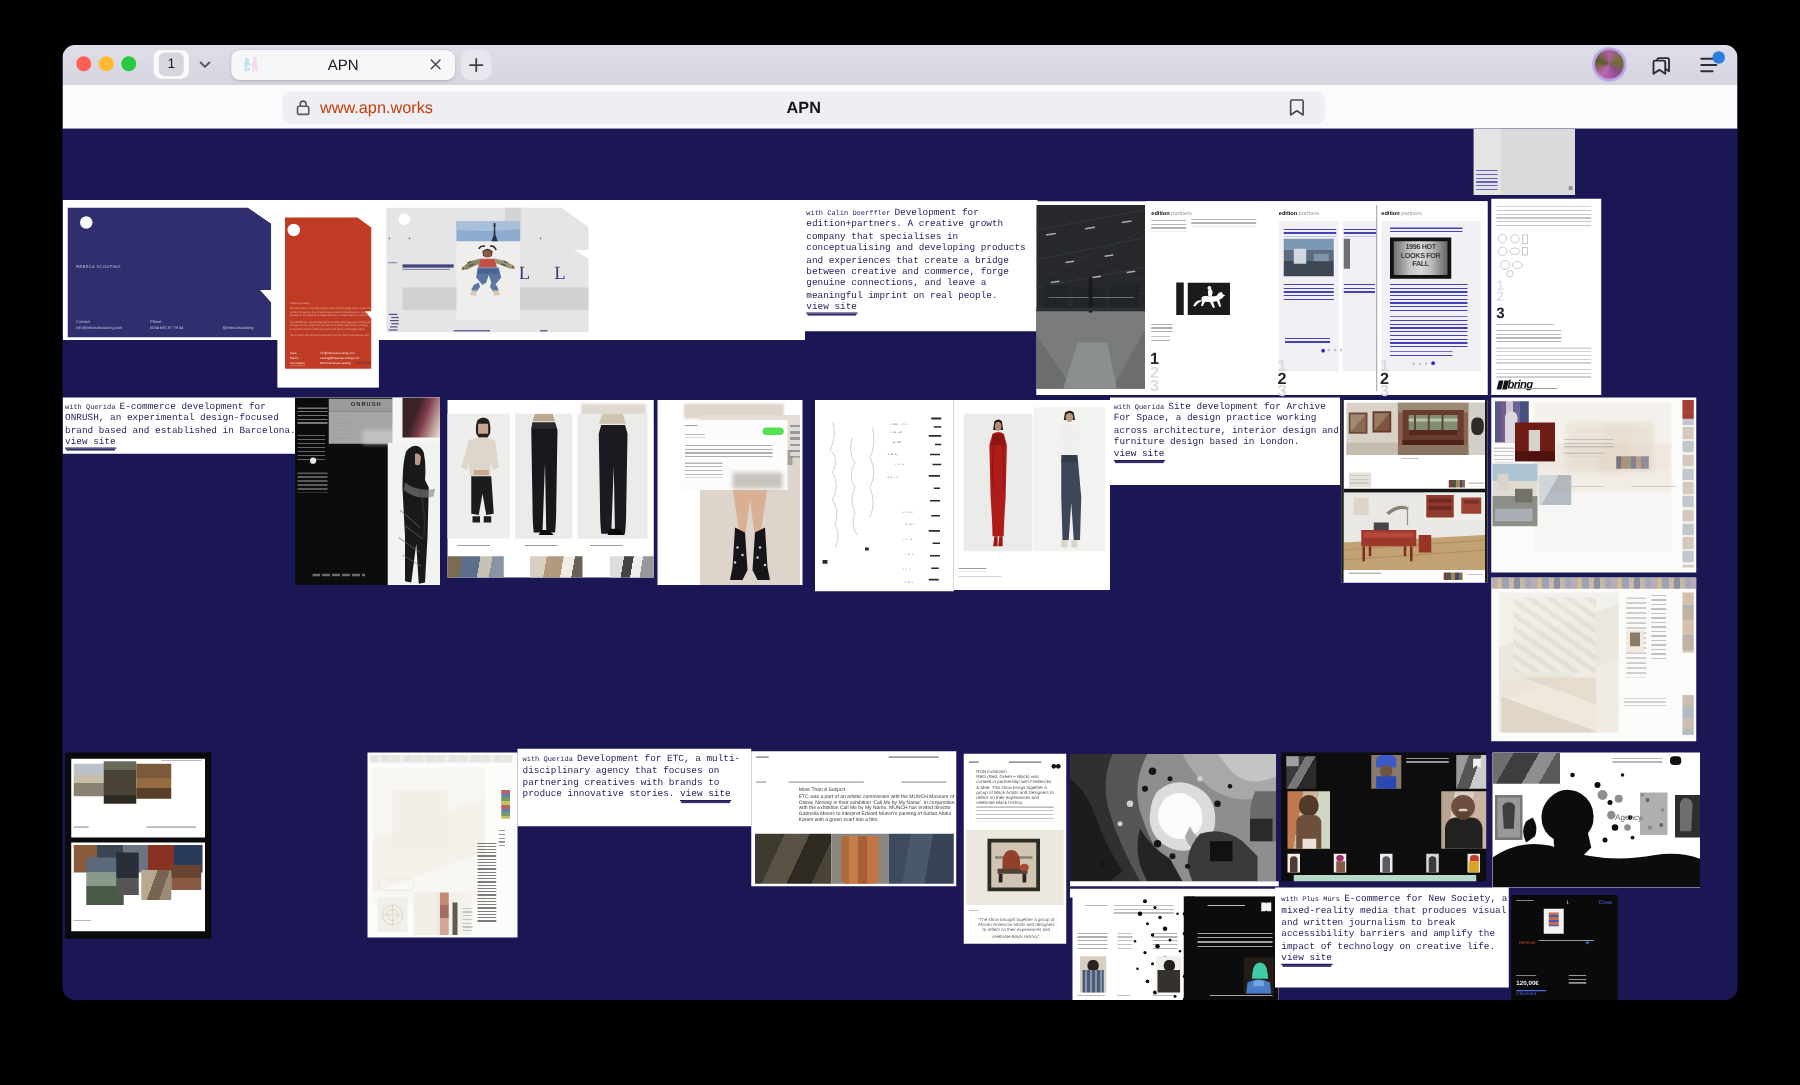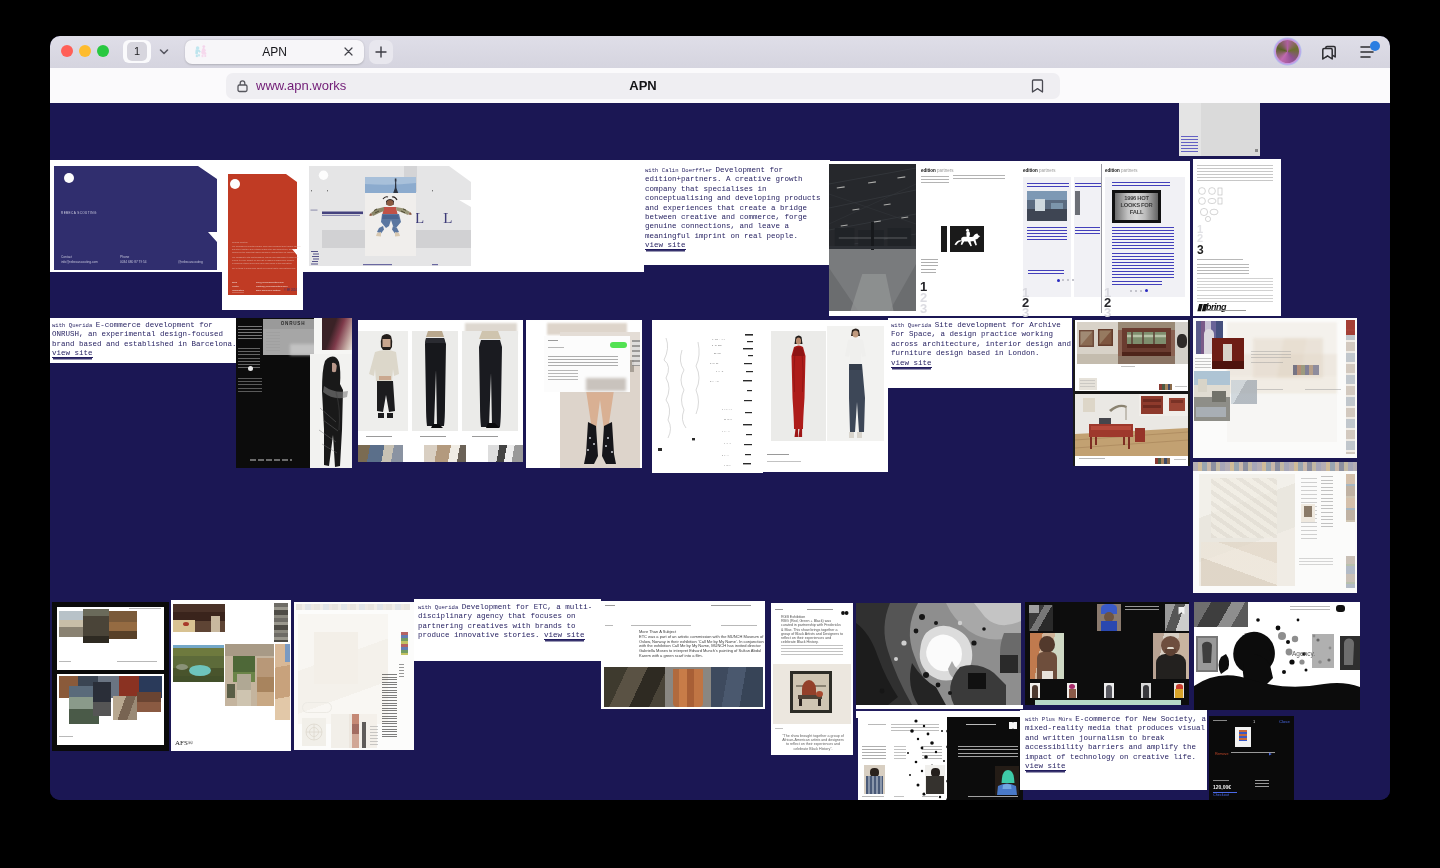--- a/index.html
+++ b/index.html
@@ -67,21 +67,21 @@
       </svg>
     <div class="abs" style="left:1320px;top:5px;width:10px;height:10px;border-radius:50%;background:#2a7de1;"></div>
   </div>
 
   <div class="urlrow">
     <div class="abs" style="left:176px;top:5px;width:834px;height:26px;background:#efeef2;border-radius:7px;"></div>
     <svg class="abs" style="left:186px;top:11px;" width="13" height="14" viewBox="0 0 13 14">
         <rect x="2" y="6" width="9" height="6.5" rx="1.4" fill="none" stroke="#57575e" stroke-width="1.3"></rect>
         <path d="M4.2 6 V4.2 a2.3 2.3 0 0 1 4.6 0 V6" fill="none" stroke="#57575e" stroke-width="1.3"></path>
       </svg>
-    <div class="abs sans" style="left:206px;top:5px;height:26px;line-height:26px;font-size:13px;color:#701a75;">www.apn.works</div>
+    <div class="abs sans" style="left:206px;top:5px;height:26px;line-height:26px;font-size:13px;color:#c2410c;">www.apn.works</div>
     <div class="abs sans" style="left:176px;top:5px;width:834px;height:26px;text-align:center;line-height:26px;font-size:13px;color:#141417;font-weight:bold;">APN</div>
     <svg class="abs" style="left:980px;top:10px;" width="15" height="16" viewBox="0 0 15 16">
         <path d="M3.5 2 h8 a1 1 0 0 1 1 1 V14 l-5-3.4 L2.5 14 V3 a1 1 0 0 1 1-1 Z" fill="none" stroke="#4a4a52" stroke-width="1.3" stroke-linejoin="round"></path>
       </svg>
   </div>
 
   <div class="page">
 
     <div class="tile" style="left:0;top:57px;width:780px;height:112px;"></div>
     <div class="abs" style="left:594px;top:162px;width:186px;height:8px;background:#1b1754;"></div>
@@ -610,49 +610,20 @@
       <div class="abs" style="left:5px;top:72px;width:107px;height:71px;background:#fff;">
         <div class="abs" style="left:2px;top:2px;width:103px;height:22px;background:linear-gradient(90deg,#8a5a3a 0 18%,#3a4452 18% 38%,#6a7482 38% 58%,#8a3222 58% 78%,#2a3a5a 78%);"></div>
         <div class="abs" style="left:12px;top:12px;width:30px;height:38px;background:linear-gradient(#5a6a7a 0 30%,#8a9a8a 30% 60%,#4a5a48 60%);"></div>
         <div class="abs" style="left:36px;top:8px;width:18px;height:34px;background:linear-gradient(#2a2e38 0 60%,#555 60%);"></div>
         <div class="abs" style="left:56px;top:22px;width:24px;height:24px;background:linear-gradient(110deg,#b8a890 0 40%,#786452 40% 70%,#9a8a76 70%);"></div>
         <div class="abs" style="left:80px;top:18px;width:24px;height:20px;background:linear-gradient(#6a4432 0 50%,#8a5a42 50%);"></div>
         <div class="abs glines" style="left:2px;top:62px;width:14px;height:3px;opacity:.7;"></div>
       </div>
     </div>
 
-    <div class="tile" style="left:121px;top:497px;width:120px;height:151px;">
-
-      <div class="abs" style="left:2px;top:4px;width:52px;height:28px;background:linear-gradient(#4a3228 0 30%,#3a241c 30% 60%,#5e4434 60%);">
-        <div class="abs" style="left:0px;top:16px;width:22px;height:12px;background:#d8c292;"></div>
-        <div class="abs" style="left:10px;top:18px;width:6px;height:4px;background:#a83a2a;border-radius:50%;"></div>
-        <div class="abs" style="left:38px;top:12px;width:9px;height:16px;background:#c8b89e;"></div>
-      </div>
-
-      <div class="abs" style="left:103px;top:3px;width:14px;height:39px;background:repeating-linear-gradient(#6e6c66 0 4px,#9a988e 4px 7px,#4e4c46 7px 12px,#8a887e 12px 15px);"></div>
-
-      <div class="abs" style="left:2px;top:45px;width:51px;height:37px;background:linear-gradient(#74a8c8 0 8%,#6e7a3e 8% 30%,#5d6b3a 30% 62%,#49542c 62%);">
-        <div class="abs" style="left:16px;top:20px;width:22px;height:11px;border-radius:50%;background:#6ec4bc;"></div>
-        <div class="abs" style="left:3px;top:19px;width:12px;height:6px;border-radius:50%;background:#8a9278;"></div>
-        <div class="abs" style="left:0;top:31px;width:51px;height:6px;background:#43502a;"></div>
-      </div>
-
-      <div class="abs" style="left:54px;top:44px;width:49px;height:62px;background:#c4b49e;">
-        <div class="abs" style="left:0;top:0;width:49px;height:12px;background:#a89a86;"></div>
-        <div class="abs" style="left:8px;top:12px;width:22px;height:26px;background:linear-gradient(#4e6838 0 60%,#6a8448 60%);"></div>
-        <div class="abs" style="left:12px;top:30px;width:14px;height:32px;background:linear-gradient(#b0a894 0 50%,#cec4b0 50%);"></div>
-        <div class="abs" style="left:32px;top:14px;width:17px;height:48px;background:linear-gradient(#b89878 0 40%,#a8845e 40% 70%,#c8a884 70%);"></div>
-        <div class="abs" style="left:2px;top:40px;width:8px;height:14px;background:#5a5e46;"></div>
-      </div>
-
-      <div class="abs" style="left:104px;top:44px;width:15px;height:76px;background:linear-gradient(170deg,#d8b896 0 30%,#c8a27c 30% 70%,#e2c8a8 70%);">
-        <div class="abs" style="left:10px;top:0;width:5px;height:18px;background:#7a9ac2;"></div>
-      </div>
-      <div class="abs" style="left:4px;top:139px;font-size:7px;color:#1a1a1a;font-family:'Liberation Serif',serif;">AFS®</div>
-    </div>
 
     <div class="tile" style="left:244px;top:499px;width:120px;height:148px;background:#fcfcfb;">
       <div class="abs" style="left:2px;top:2px;width:114px;height:6px;background:repeating-linear-gradient(90deg,#d8d2c8 0 6px,#e8e2d8 6px 9px,#ccd2d8 9px 15px,#e2d8ce 15px 18px);opacity:.55;"></div>
       <div class="abs" style="left:4px;top:12px;width:90px;height:110px;background:linear-gradient(160deg,#f8f6f2 0 40%,#f4f1eb 40% 70%,#f9f7f3 70%);"></div>
       <div class="abs" style="left:20px;top:30px;width:44px;height:52px;background:#f3efe8;"></div>
       <div class="abs" style="left:107px;top:30px;width:7px;height:23px;background:repeating-linear-gradient(#a84848 0 3px,#4868a8 3px 6px,#5a8a4a 6px 9px,#b8b848 9px 12px);opacity:.85;"></div>
       <div class="abs" style="left:88px;top:72px;width:15px;height:64px;background:repeating-linear-gradient(#3a3a3a 0 1px,transparent 1px 2.6px);opacity:.65;"></div>
       <div class="abs" style="left:105px;top:62px;width:5px;height:14px;background:repeating-linear-gradient(#555 0 1px,transparent 1px 3px);opacity:.6;"></div>
       <div class="abs" style="left:8px;top:100px;width:30px;height:11px;border:1px solid #eceae4;border-radius:6px;"></div>
 

